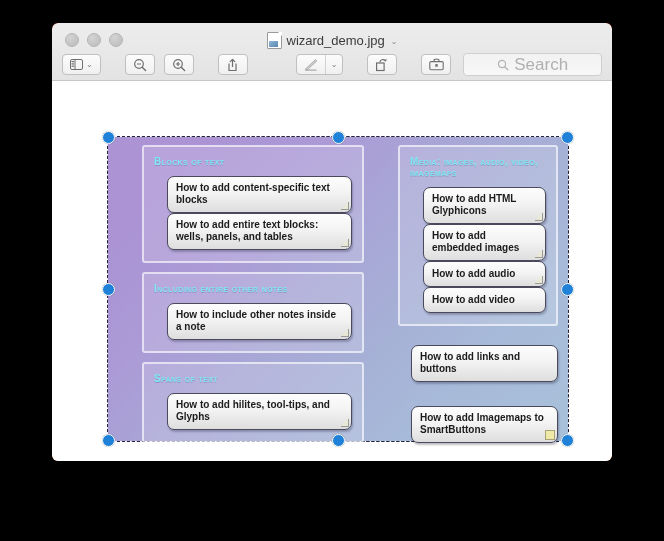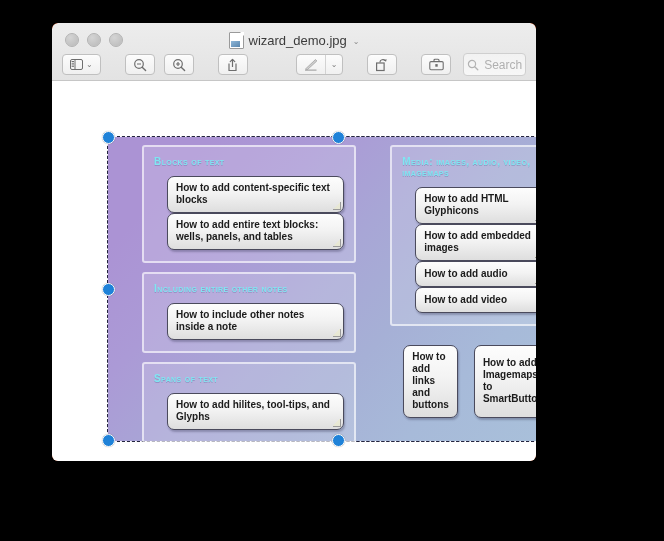--- a/index.html
+++ b/index.html
@@ -10,21 +10,21 @@
     height: 541px;
     overflow: hidden;
     font-family: "Liberation Sans", sans-serif;
   }
 
   
   #window {
     position: absolute;
     left: 52px;
     top: 23px;
-    width: 484px;
+    width: 560px;
     height: 438px;
     background: #c2410c;
     border-radius: 6px;
     box-shadow: 0 3px 14px rgba(0,0,0,0.45);
     overflow: hidden;
   }
 
   
   #titlebar {
     position: relative;
@@ -149,21 +149,21 @@
     background: linear-gradient(to bottom, #f2f2f2, #f7f7f7);
     border: 1px solid #cfcfcf;
     border-radius: 4px;
     display: flex;
     align-items: center;
     justify-content: center;
     gap: 5px;
     margin-left: 3px;
   }
   #search-placeholder {
-    font-size: 12px;
+    font-size: 17px;
     color: #b0b0b0;
   }
 
   
   #canvas {
     position: absolute;
     top: 58px; left: 0; right: 0; bottom: 0;
     background: #ffffff;
   }
 
@@ -273,21 +273,21 @@
   }
   .smartbtn.corner-y::after {
     content: "";
     position: absolute;
     right: 2px; bottom: 2px;
     width: 8px; height: 8px;
     background: #efe9a8;
     border: 1px solid #a8a27a;
   }
 
-  .right-loose { padding-left: 13px; display: flex; flex-direction: row; gap: 8px; margin-top: 10px; }
+  .right-loose { padding-left: 13px; display: flex; flex-direction: column; gap: 8px; margin-top: 10px; }
   .spacer-10 { height: 8px; }
 </style>
 </head>
 <body>
 
 <div id="window">
 
   <div id="titlebar">
 
     <div class="traffic">

